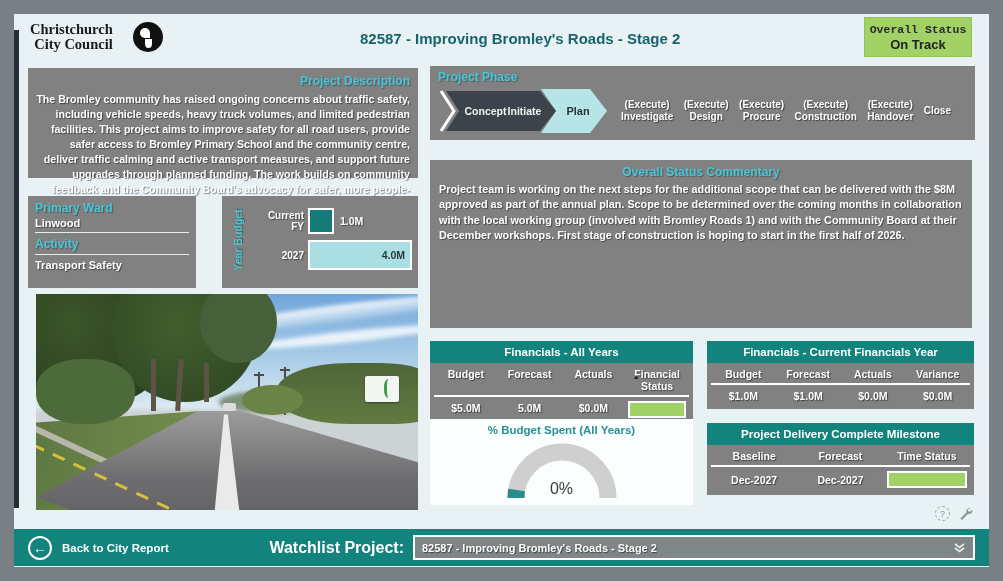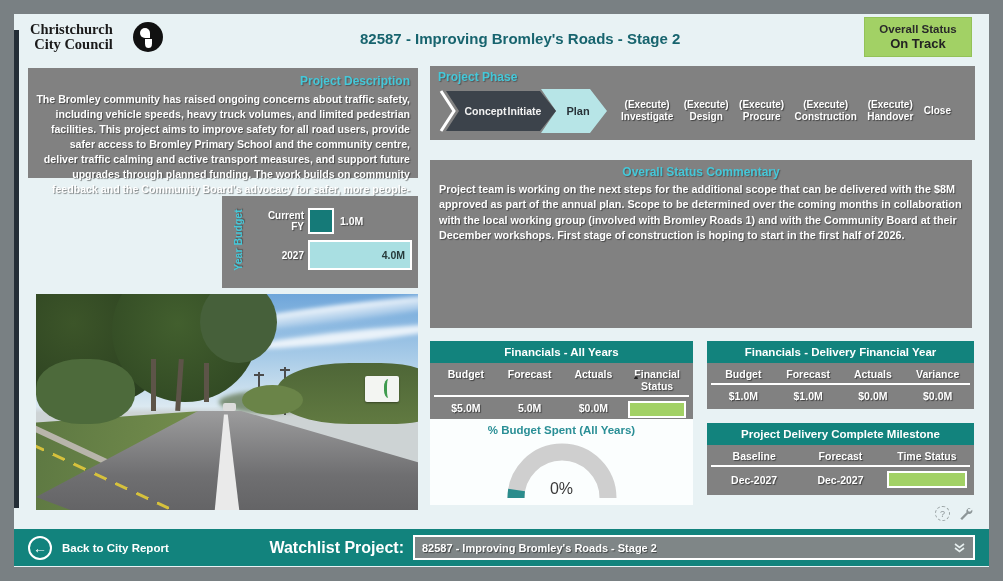--- a/index.html
+++ b/index.html
@@ -9,21 +9,21 @@
   .left-edge { position:absolute; left:0; top:16px; width:5px; height:478px; background:#242e37; }
 
   
   .logo { position:absolute; left:16px; top:8px; display:flex; align-items:center; gap:20px; }
   .logo-text { font-family:"Liberation Serif", serif; font-weight:bold; color:#1a1a1a; text-align:right; line-height:1.02; font-size:14.5px; }
   .logo-mark { width:30px; height:30px; border-radius:50%; background:#111; position:relative; overflow:hidden; }
   .logo-mark:before { content:""; position:absolute; left:7px; top:6px; width:10px; height:10px; background:#fff; border-radius:50% 50% 0 50%; }
   .logo-mark:after { content:""; position:absolute; left:12px; top:17px; width:7px; height:9px; background:#fff; border-radius:0 0 60% 60%; }
   .page-title { position:absolute; left:346px; top:16px; font-size:15px; font-weight:bold; color:#17646e; }
   .status-badge { position:absolute; right:17px; top:3px; width:108px; height:40px; background:#a2d165; border:1px solid #93c258; display:flex; flex-direction:column; align-items:center; justify-content:center; gap:1px; }
-  .status-badge .lbl { font-size:11.5px; color:#2a2a2a; font-weight:600; }
+  .status-badge .lbl { font-size:11.5px; color:#2a2a2a; font-weight:600;font-family:Liberation Mono, monospace; }
   .status-badge .val { font-size:13px; color:#222; font-weight:600; }
 
   
   .panel { position:absolute; background:#818181; color:#fff; }
   .cyan-title { color:#45c8d9; font-weight:bold; font-size:12px; text-shadow:1px 1px 1px rgba(0,0,0,.35); }
   .white-body { color:#fff; font-weight:600; font-size:10.6px; line-height:1.42; text-shadow:1px 1px 1px rgba(0,0,0,.45); }
 
   .desc { left:14px; top:54px; width:390px; height:110px; padding:6px 8px;text-align:right; }
   .desc .white-body { margin-top:4px; }
 
@@ -168,20 +168,28 @@
 Procure</div>
         <div class="phase-label">(Execute)
 Construction</div>
         <div class="phase-label">(Execute)
 Handover</div>
         <div class="phase-label">Close</div>
       </div>
     </div>
   </div>
 
+  <div class="panel ward">
+    <div class="cyan-title row">Primary Ward</div>
+    <div class="val row">Linwood</div>
+    <div class="line"></div>
+    <div class="cyan-title row">Activity</div>
+    <div class="line"></div>
+    <div class="val row">Transport Safety</div>
+  </div>
 
   <div class="panel budget">
     <div class="cyan-title ylab">Year Budget</div>
     <div class="bar-area">
       <div class="bar-row">
         <div class="bar-cat">Current FY</div>
         <div class="bar dark" style="width: 26px;"></div>
         <div class="bar-val-out">1.0M</div>
       </div>
       <div class="bar-row">
@@ -237,21 +245,21 @@
         <div class="td">$5.0M</div>
         <div class="td">5.0M</div>
         <div class="td">$0.0M</div>
         <div class="status-cell"></div>
       </div>
     </div>
     <div class="sort-tri" style="left:77%; top:32px;">▲</div>
   </div>
 
   <div class="tpanel fin-fy">
-    <div class="thead">Financials - Delivery Financial Year</div>
+    <div class="thead">Financials - Current Financials Year</div>
     <div class="tbody">
       <div class="trow cols4">
         <div class="th">Budget</div>
         <div class="th">Forecast</div>
         <div class="th">Actuals</div>
         <div class="th">Variance</div>
       </div>
       <div class="tline"></div>
       <div class="trow cols4">
         <div class="td">$1.0M</div>

